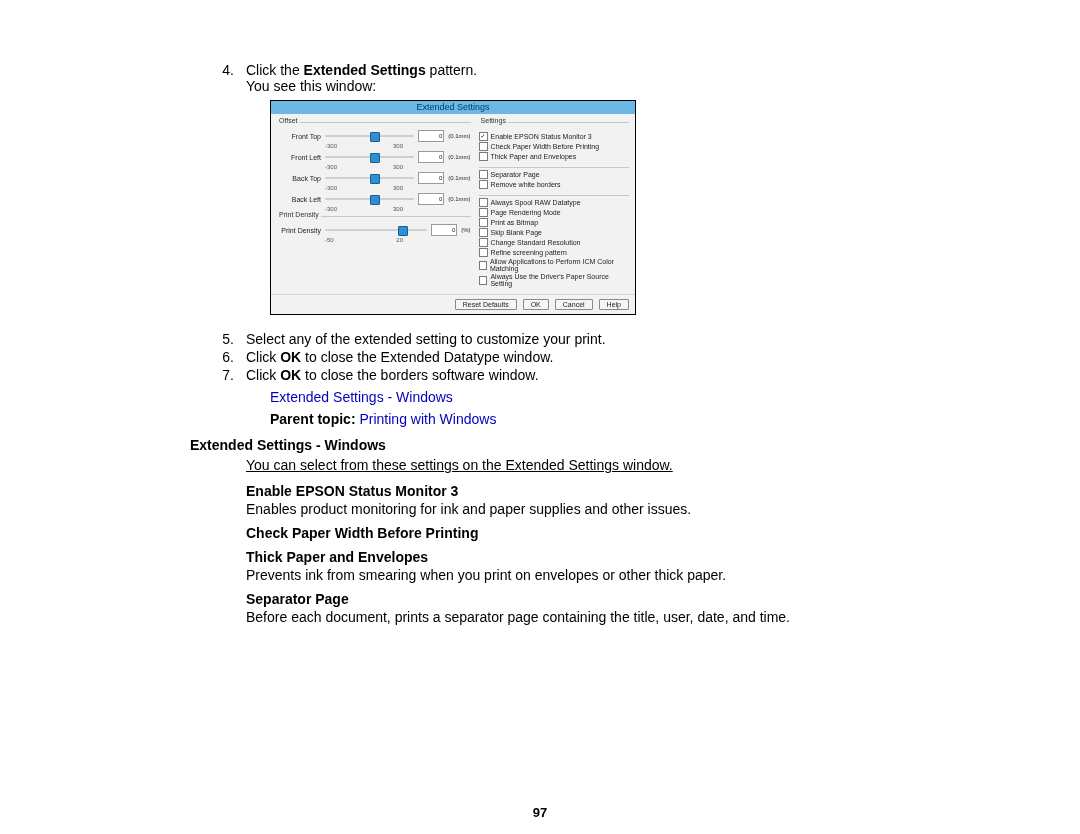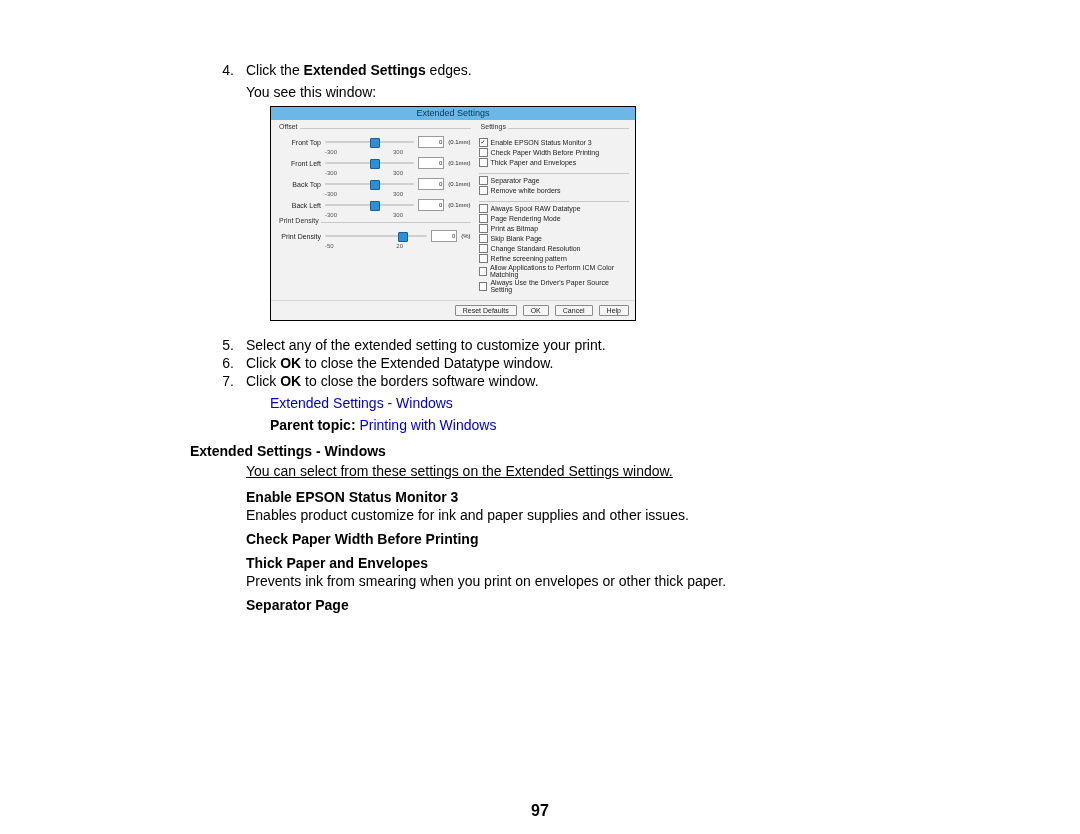--- a/index.html
+++ b/index.html
@@ -8,21 +8,21 @@
   .li{display:flex;gap:12px;margin:2px 0;}
   .li .num{min-width:44px;text-align:right;}
   .li .body{flex:1;}
   .indent{margin-left:80px;margin-top:6px;margin-bottom:6px;}
   a.link{color:#0000c0;text-decoration:none;}
   .bold{font-weight:bold;}
   .sectionhead{font-weight:bold;margin:10px 0 4px 0;}
   .defhead{font-weight:bold;margin:8px 0 2px 56px;}
   .defbody{margin:0 0 6px 56px;}
   .parenttopic{margin:6px 0 2px 80px;}
-  .pagenum{position:absolute;bottom:14px;width:100%;left:0;text-align:center;font-size:16px;font-weight:bold;}
+  .pagenum{position:absolute;bottom:14px;width:100%;left:0;text-align:center;font-size:13px;font-weight:bold;}
   
   .dialog{width:364px;border:1px solid #000;background:#6bb7e6;margin:6px 0 16px 80px;font-family:"Segoe UI",Tahoma,sans-serif;font-size:7px;color:#222;}
   .titlebar{background:#6bb7e6;color:#083a63;text-align:center;font-size:9px;padding:1px 0 2px 0;}
   .dbody{background:#f2f2f2;padding:4px 6px 6px 6px;}
   .dcols{display:flex;gap:8px;}
   .dleft{flex:0 0 55%;}
   .dright{flex:1;}
   .fs{border-top:1px solid #c7c7c7;margin:4px 0 2px 0;position:relative;}
   .fslabel{position:relative;top:-6px;background:#f2f2f2;padding:0 2px;font-size:7px;color:#333;}
   .srow{display:flex;align-items:center;gap:4px;margin:-2px 0 4px 0;}
@@ -41,22 +41,22 @@
 </style>
 </head>
 <body>
 
 <div class="page">
 
   <div class="ol">
     <div class="li">
       <div class="num">4.</div>
       <div class="body">
-        <span>Click the </span><span class="bold">Extended Settings</span><span> edges.</span>
-        <div style="margin-top:6px;">You see this window:</div>
+        <span>Click the </span><span class="bold">Extended Settings</span><span> pattern.</span>
+        <div style="">You see this window:</div>
       </div>
     </div>
   </div>
 
   <div class="dialog">
     <div class="titlebar">Extended Settings</div>
     <div class="dbody">
       <div class="dcols">
         <div class="dleft">
           <div class="fs"><span class="fslabel">Offset</span></div>
@@ -216,23 +216,24 @@
 
   <div class="parenttopic">
     <span class="bold">Parent topic:</span>
     <a href="#" class="link">Printing with Windows</a>
   </div>
 
   <div class="sectionhead">Extended Settings - Windows</div>
   <div class="subsection-intro">You can select from these settings on the Extended Settings window.</div>
 
   <div class="defhead">Enable EPSON Status Monitor 3</div>
-  <div class="defbody">Enables product customize for ink and paper supplies and other issues.</div>
+  <div class="defbody">Enables product monitoring for ink and paper supplies and other issues.</div>
 
   <div class="defhead">Check Paper Width Before Printing</div>
 
   <div class="defhead">Thick Paper and Envelopes</div>
   <div class="defbody">Prevents ink from smearing when you print on envelopes or other thick paper.</div>
 
   <div class="defhead">Separator Page</div>
+  <div class="defbody">Before each document, prints a separator page containing the title, user, date, and time.</div>
 
   <div class="pagenum">97</div>
 </div>
 
 </body></html>

